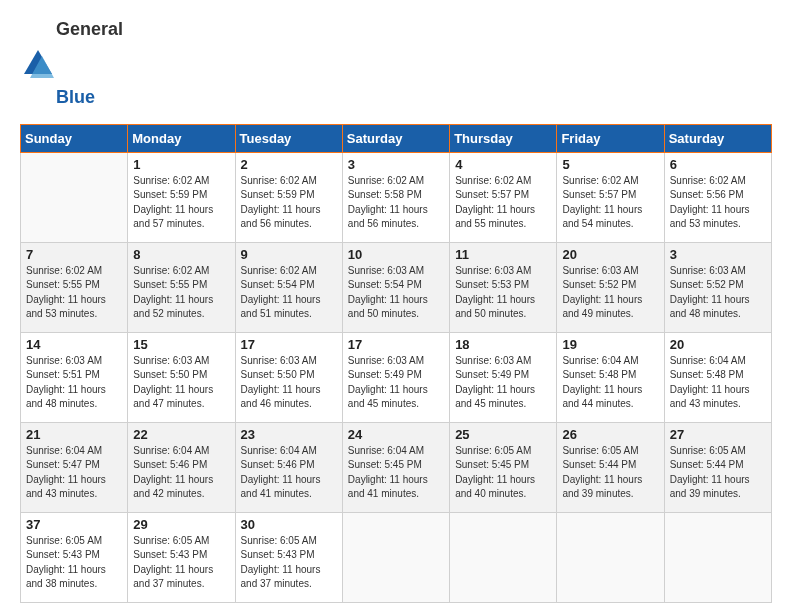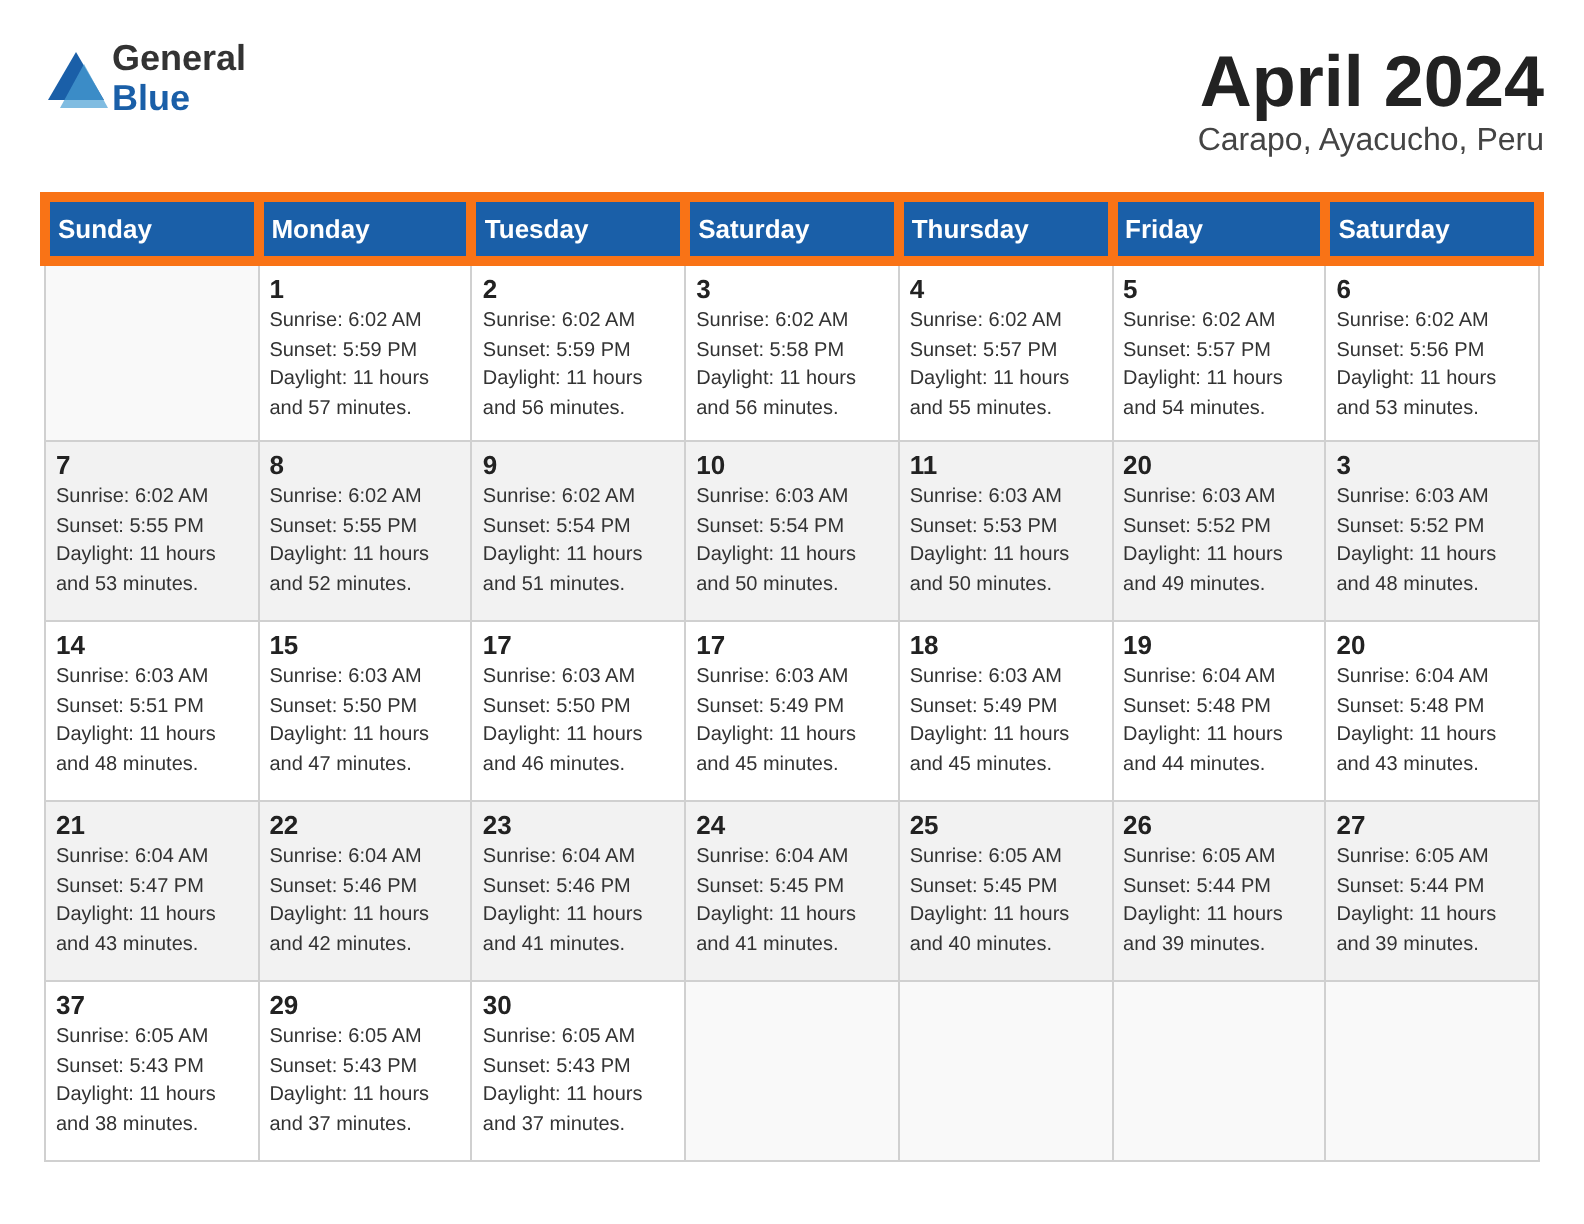--- a/index.html
+++ b/index.html
@@ -19,20 +19,21 @@
     .logo {
       display: flex;
       align-items: center;
     }
     .logo-text {
       display: flex;
       flex-direction: column;
       font-size: 18px;
       font-weight: bold;
       line-height: 1.1;
+      gap: 48px;
     }
     .logo-general { color: #333; }
     .logo-blue { color: #1a5fa8; }
     .title-block {
       text-align: right;
     }
     .month-title {
       font-size: 36px;
       font-weight: bold;
       color: #222;
@@ -48,21 +49,21 @@
     }
     thead tr {
       background-color: #1a5fa8;
       color: white;
     }
     thead th {
       padding: 6px 4px;
       text-align: left;
       font-size: 13px;
       font-weight: bold;
-      border: 5px solid #f97316;
+      border: 1px solid #f97316;
     }
     tbody tr {
       vertical-align: top;
     }
     tbody tr:nth-child(even) {
       background-color: #f2f2f2;
     }
     tbody tr:nth-child(odd) {
       background-color: #ffffff;
     }
@@ -99,24 +100,20 @@
         <rect x="0" y="0" width="36" height="36" fill="#fff"></rect>
         <polygon points="18,4 32,28 4,28" fill="#1a5fa8"></polygon>
         <polygon points="22,10 34,32 10,32" fill="#4a9fd4" opacity="0.7"></polygon>
       </svg>
       <div class="logo-text">
         <span class="logo-general">General</span>
         <span class="logo-blue">Blue</span>
       </div>
     </div>
   </div>
-  <div class="title-block">
-    <div class="month-title">April 2024</div>
-    <div class="location">Carapo, Ayacucho, Peru</div>
-  </div>
 </div>
 
 <table>
   <thead>
     <tr>
     <th>Sunday</th>
         <th>Monday</th>
         <th>Tuesday</th>
         <th>Saturday</th>
         <th>Thursday</th>

